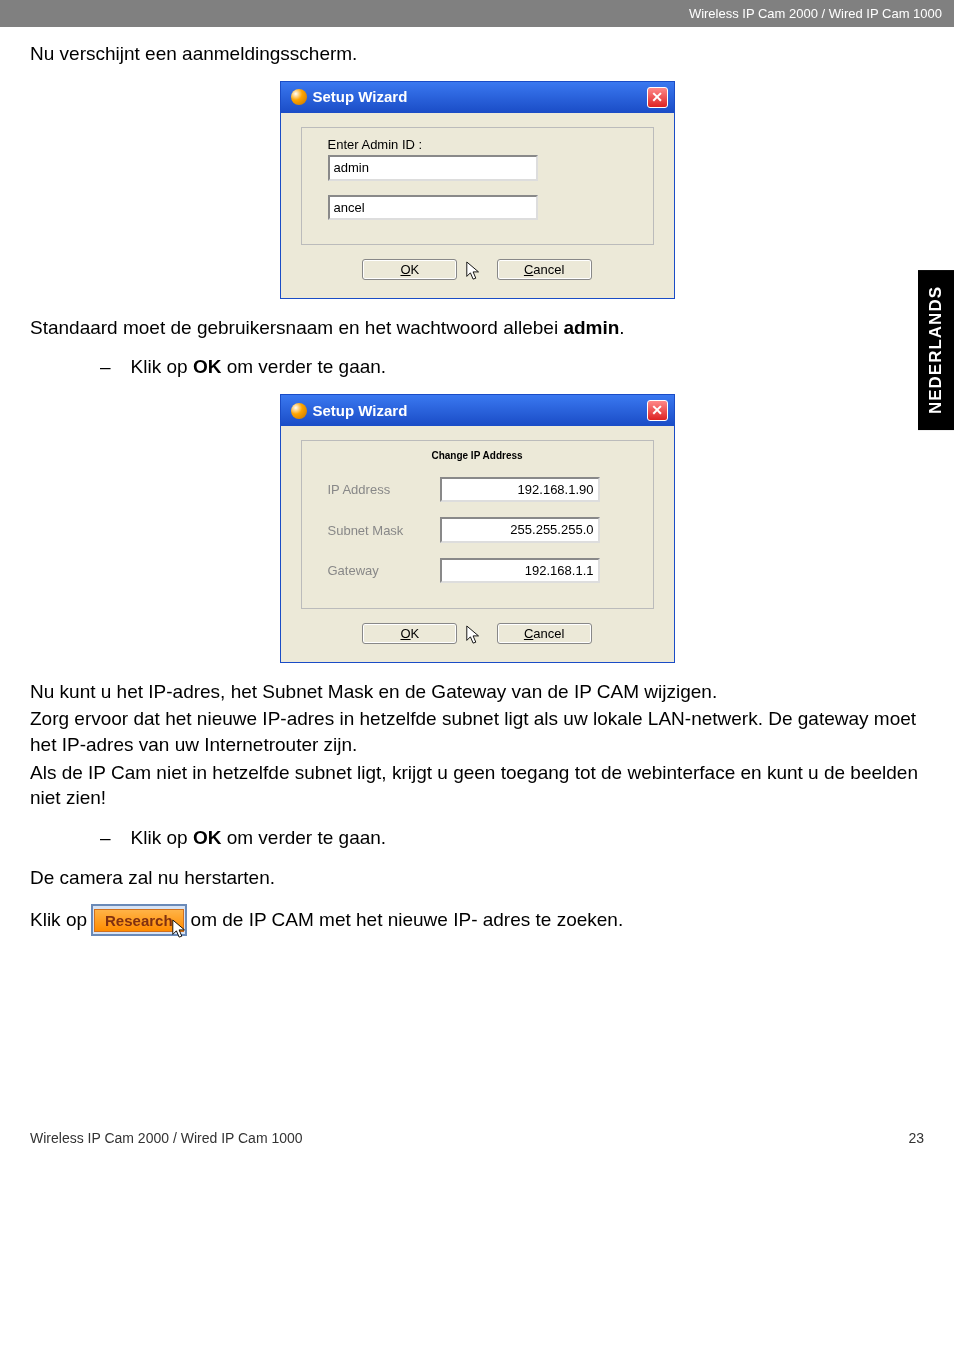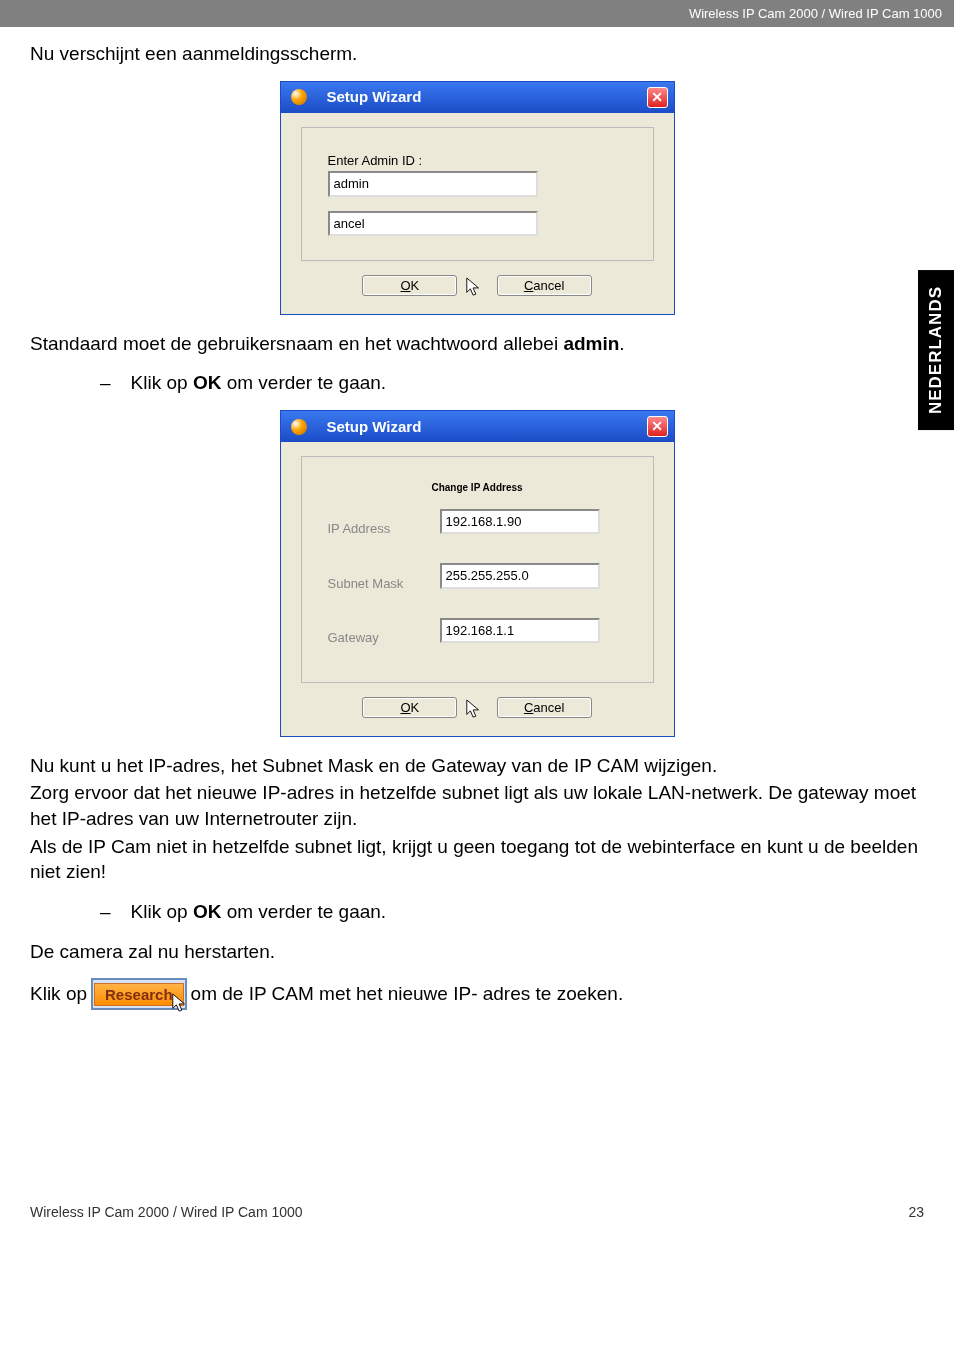--- a/index.html
+++ b/index.html
@@ -5,34 +5,34 @@
   * { box-sizing: border-box; margin: 0; padding: 0; }
   body { font-family: Arial, Helvetica, sans-serif; background: #fff; color: #000; width: 954px; }
   .top-bar { background: #808080; color: #fff; font-size: 13px; padding: 6px 12px; text-align: right; }
   .content { padding: 6px 30px 40px 30px; font-size: 19px; line-height: 1.35; }
   .side-tab { position: absolute; right: 0; top: 270px; background: #000; color: #fff; writing-mode: vertical-rl; transform: rotate(180deg); padding: 16px 8px; font-weight: bold; font-size: 17px; letter-spacing: 1px; }
   .para { margin: 8px 0 14px 0; }
   .bullet { margin: 10px 0 14px 70px; display: flex; gap: 20px; }
   .bullet-dash { flex: 0 0 auto; }
   .dialog { width: 395px; margin: 4px auto 16px auto; border: 1px solid #1a4cc6; background: #ece9d8; font-family: Tahoma, Arial, sans-serif; font-size: 13px; color: #000; }
   .titlebar { background: linear-gradient(to bottom, #3a78f0, #1a4cc6); color: #fff; font-weight: bold; padding: 5px 6px 5px 10px; display: flex; justify-content: space-between; align-items: center; font-size: 15px; }
-  .title-left { display: flex; align-items: center; gap: 20px; }
+  .title-left { display: flex; align-items: center; gap: 6px; }
   .wizard-icon { width: 16px; height: 16px; background: radial-gradient(circle at 30% 30%, #fff, #ffa500 40%, #c07000 100%); border-radius: 50%; display: inline-block; }
   .close-btn { width: 21px; height: 21px; background: linear-gradient(to bottom, #f88, #d22); border: 1px solid #fff; border-radius: 3px; color: #fff; font-weight: bold; text-align: center; line-height: 19px; font-size: 14px; cursor: pointer; }
   .dialog-body { padding: 14px 20px 16px 20px; }
-  .inner-panel { border: 1px solid #bbb; background: #ece9d8; padding: 24px 26px 10px 26px; margin-bottom: 14px; }
+  .inner-panel { border: 1px solid #bbb; background: #ece9d8; padding: 8px 26px 10px 26px; margin-bottom: 14px; }
   .field-label { font-size: 13px; margin-bottom: 2px; }
   .text-input { width: 210px; background: #fff; border: 2px inset #ddd; padding: 2px 4px; font-size: 13px; margin-bottom: 14px; font-family: Tahoma, Arial; }
   .btn-row { text-align: center; margin-top: 4px; }
   .win-btn { width: 95px; padding: 2px 0; background: #ece9d8; border: 1px solid #888; border-radius: 3px; font-size: 13px; margin: 0 10px; cursor: pointer; box-shadow: 0 0 0 1px #fff inset; font-family: Tahoma, Arial; }
   .cursor-arrow { display:inline-block; vertical-align: middle; margin-left: -6px; }
   .panel-heading { text-align: center; font-weight: bold; font-size: 10px; margin-bottom: 14px; }
   .form-row { display: flex; align-items: center; margin-bottom: 14px; gap: 12px; }
   .form-row .lbl { width: 100px; color: #888; font-size: 13px; }
-  .form-row .text-input { margin-bottom: 15px; width: 160px; color: #000; }
+  .form-row .text-input { margin-bottom: 1px; width: 160px; color: #000; text-align: right; }
   .research-btn { display: inline-block; vertical-align: middle; border: 2px solid #6a8ab8; padding: 1px; background: #d7e3f4; margin: 0 4px; position: relative; }
   .research-inner { background: linear-gradient(to bottom, #ffb347, #ff8c00); color: #803010; font-weight: bold; padding: 2px 10px; font-size: 15px; border: 1px solid #d07020; }
   .research-cursor { position: absolute; right: -4px; bottom: -6px; }
   .footer { padding: 0 30px 20px 30px; display: flex; justify-content: space-between; font-size: 14px; color: #333; margin-top: 140px; }
   .inline-row { display: flex; align-items: center; flex-wrap: wrap; gap: 0; }
   .inline-row > span.txt { margin-right: 0; }
   .bold { font-weight: bold; }
   svg.cur { width: 18px; height: 22px; }
 </style>
 </head>

